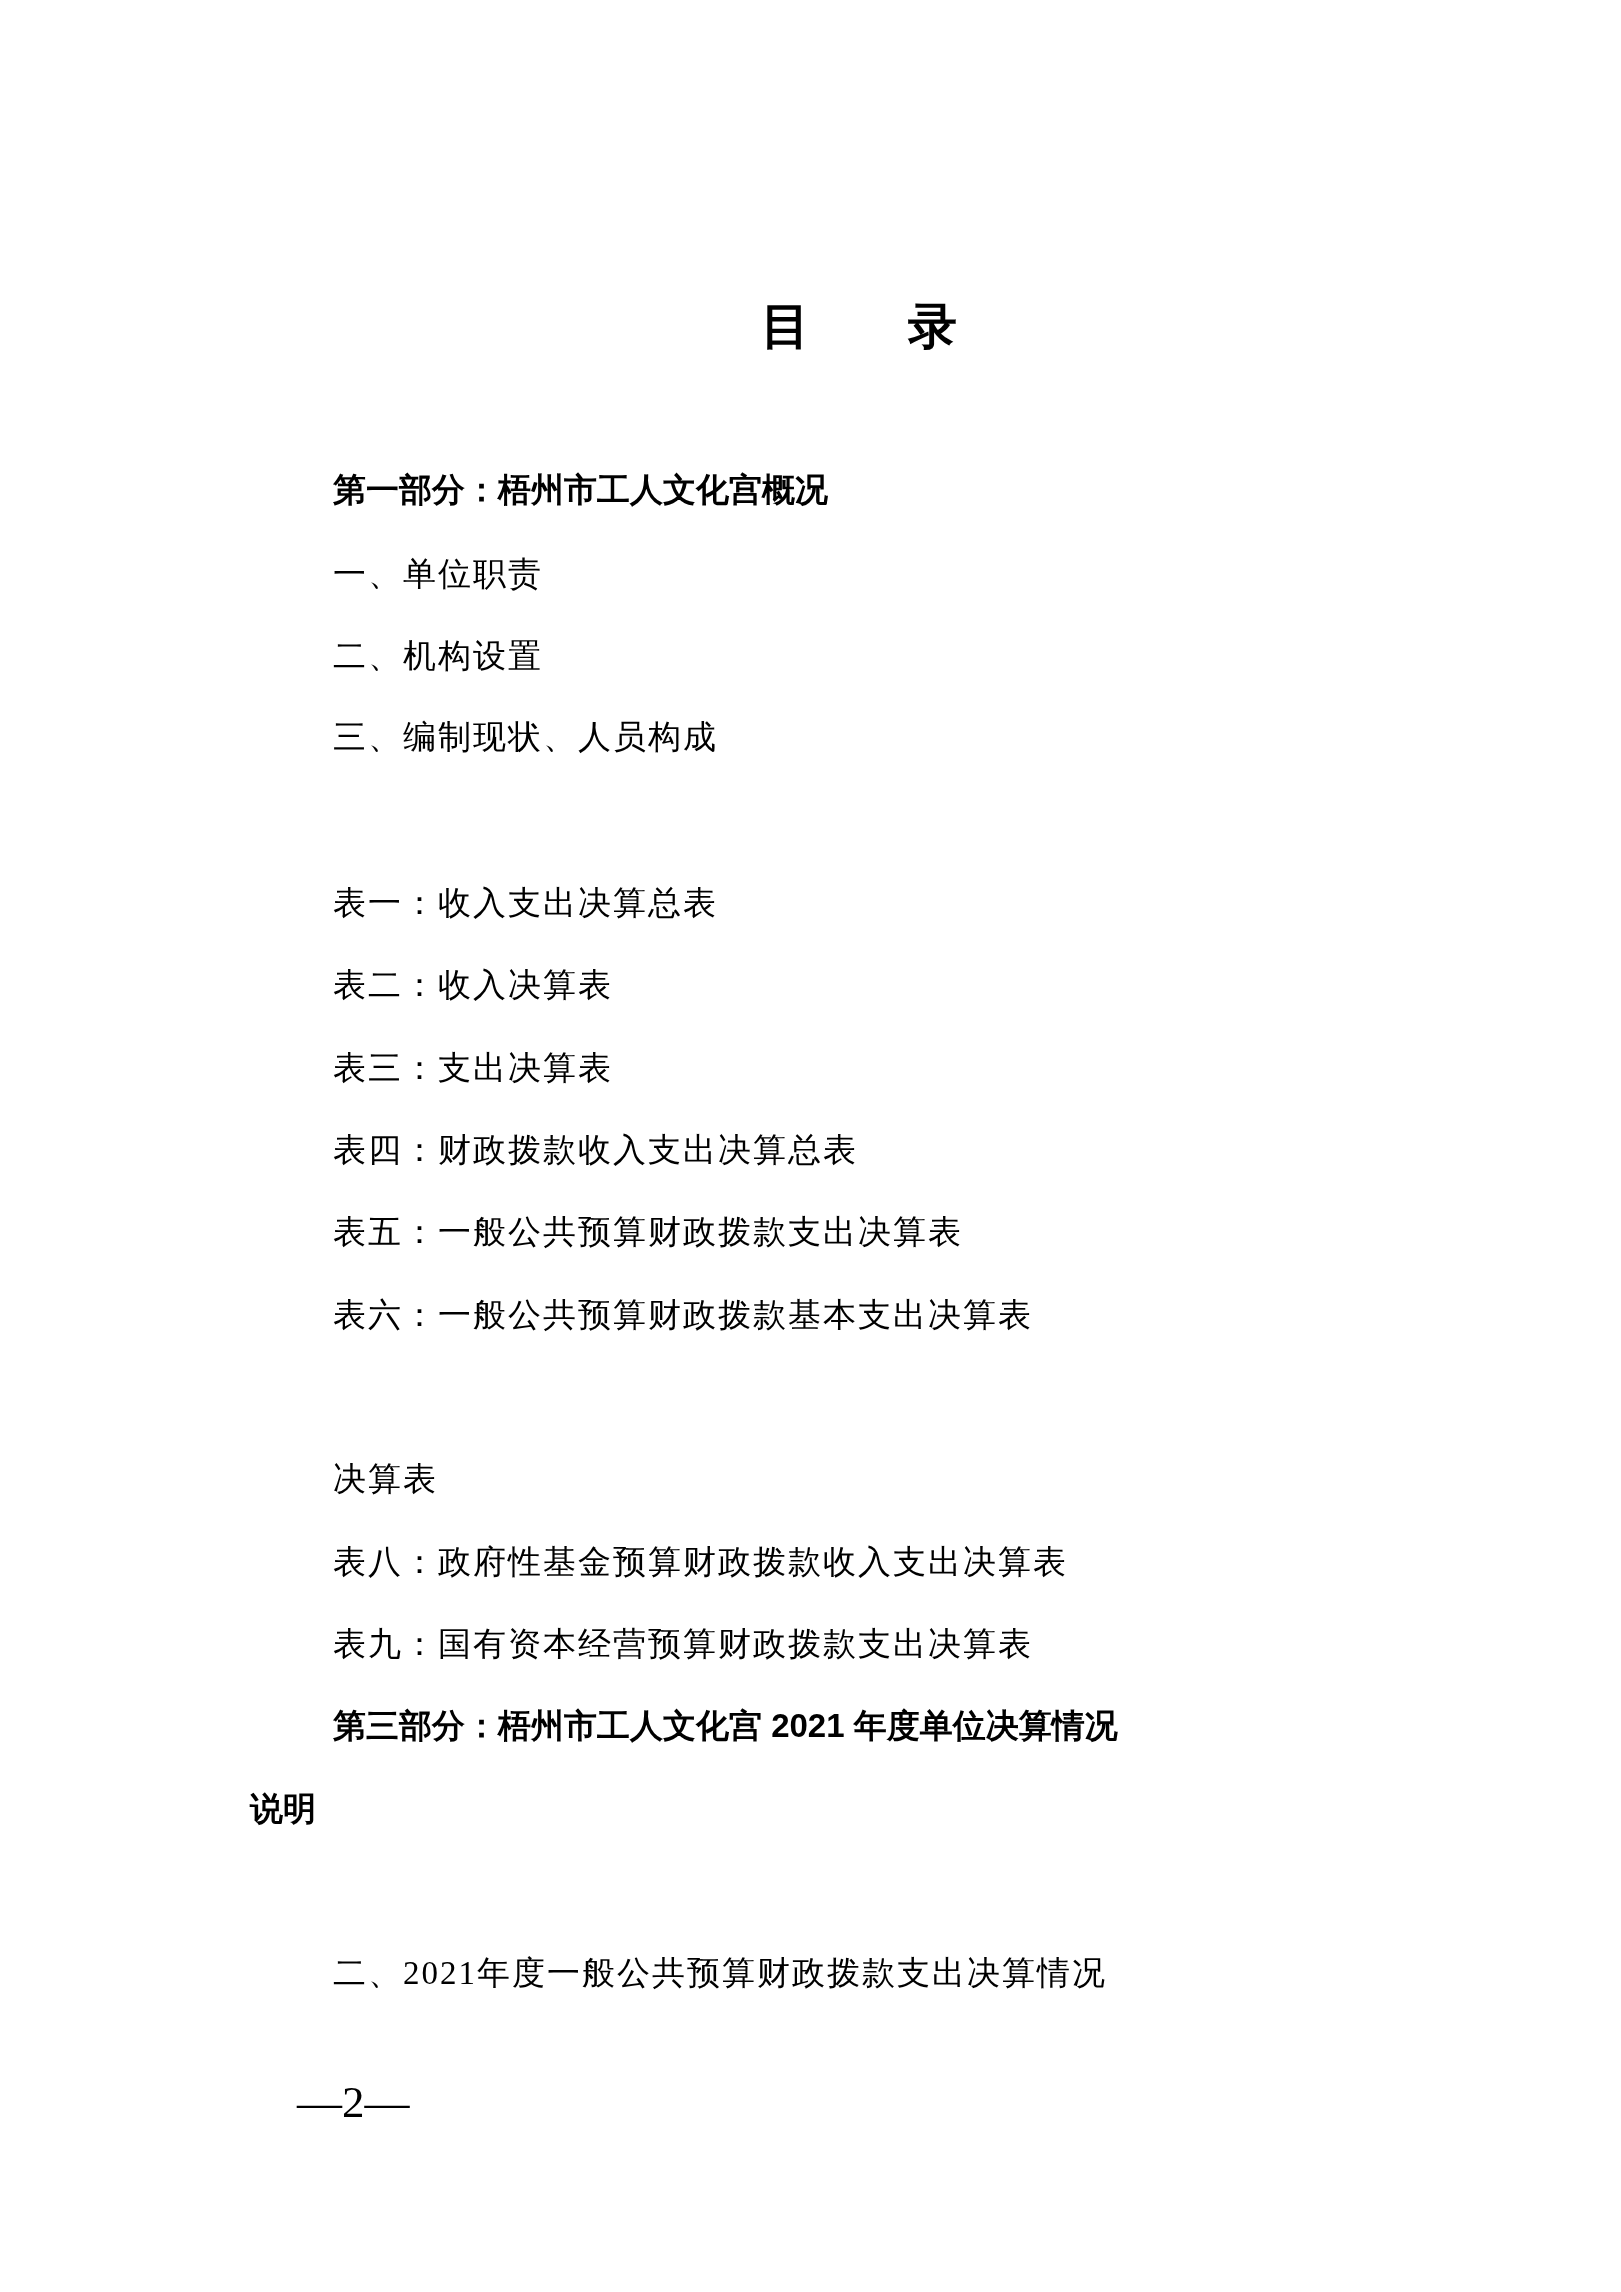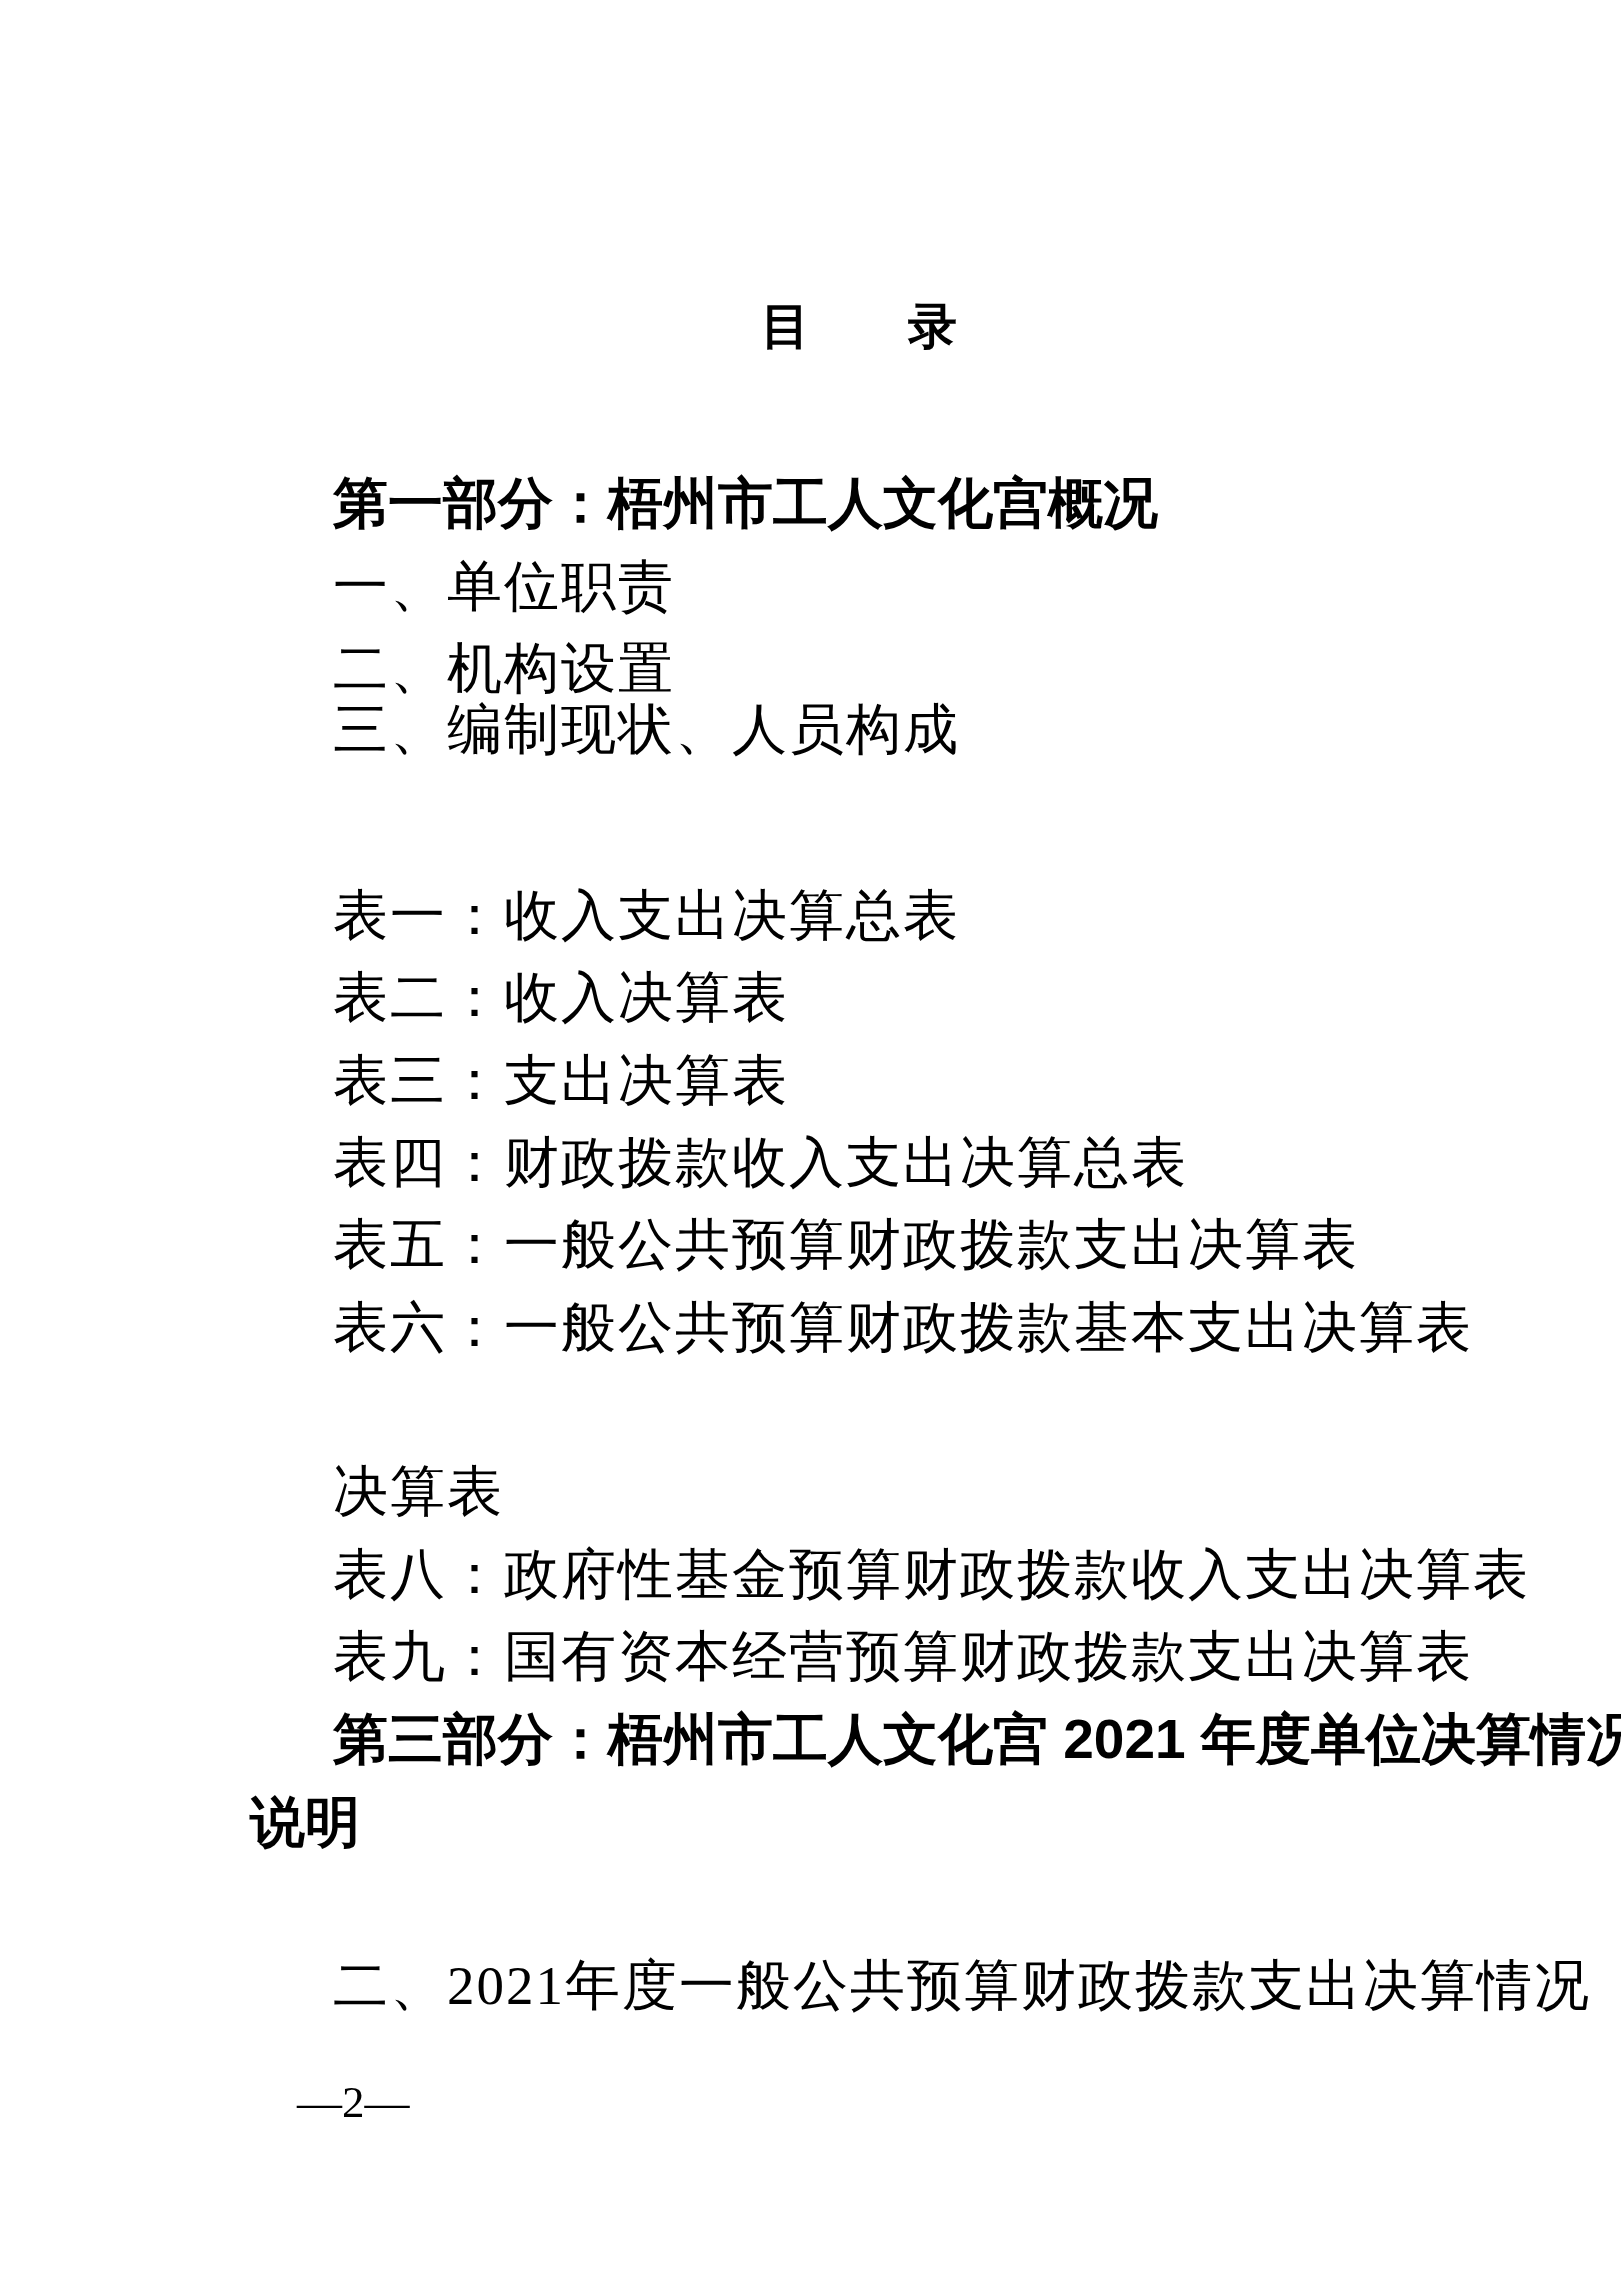--- a/index.html
+++ b/index.html
@@ -24,21 +24,21 @@
     font-family: "Liberation Sans", sans-serif;
     font-weight: bold;
     font-size: 49px;
     line-height: 1;
     letter-spacing: 0;
     white-space: pre;
   }
   .line {
     position: absolute;
     left: 333px;
-    font-size: 55px;
+    font-size: 33px;
     line-height: 1.18;
     white-space: pre;
     font-family: "Liberation Serif", serif;
     letter-spacing: 2px;
   }
   .line.heading {
     font-family: "Liberation Sans", sans-serif;
     font-weight: bold;
     letter-spacing: 0;
   }
@@ -59,21 +59,21 @@
 </head>
 <body>
 
 <div class="page">
 
   <h1 class="doc-title">目　　录</h1>
 
   <div class="line heading" style="top:471px">第一部分：梧州市工人文化宫概况</div>
   <div class="line" style="top:555px">一、单位职责</div>
   <div class="line" style="top:637px">二、机构设置</div>
-  <div class="line" style="top:698px">三、编制现状、人员构成</div>
+  <div class="line" style="top:718px">三、编制现状、人员构成</div>
 
   <div class="line" style="top:884px">表一：收入支出决算总表</div>
   <div class="line" style="top:966px">表二：收入决算表</div>
   <div class="line" style="top:1049px">表三：支出决算表</div>
   <div class="line" style="top:1131px">表四：财政拨款收入支出决算总表</div>
   <div class="line" style="top:1296px">表六：一般公共预算财政拨款基本支出决算表</div>
   <div class="line" style="top:1213px">表五：一般公共预算财政拨款支出决算表</div>
   <div class="line" style="top:1460px">决算表</div>
   <div class="line" style="top:1543px">表八：政府性基金预算财政拨款收入支出决算表</div>
   <div class="line" style="top:1625px">表九：国有资本经营预算财政拨款支出决算表</div>

